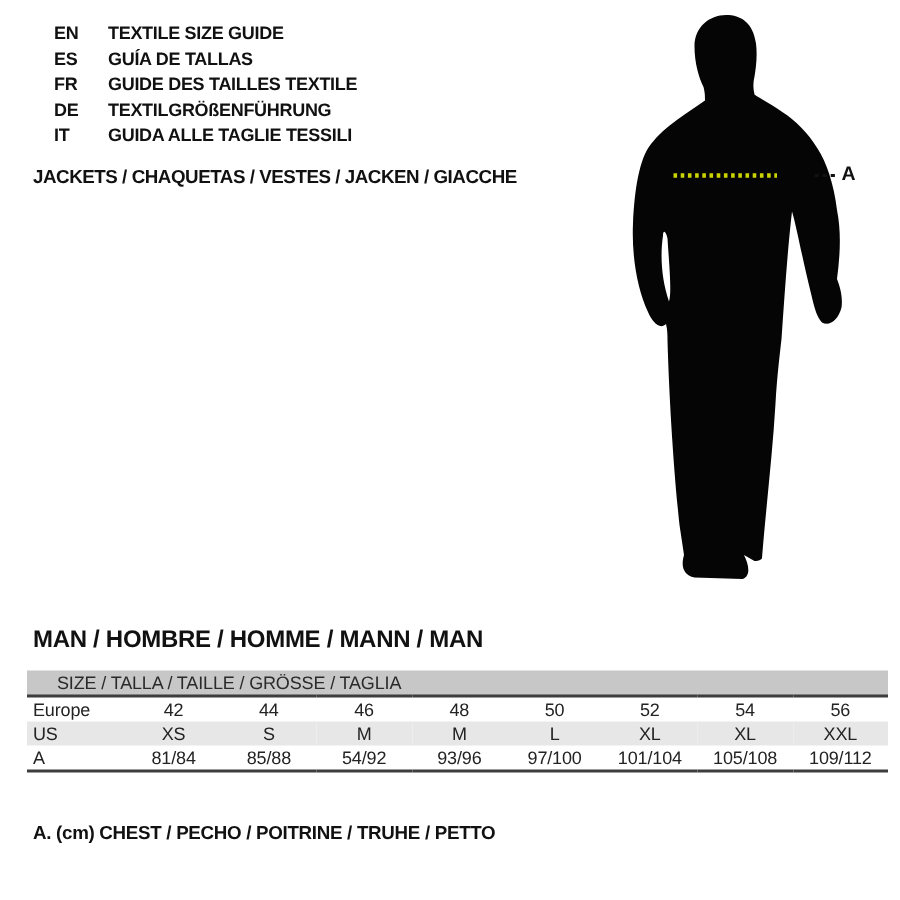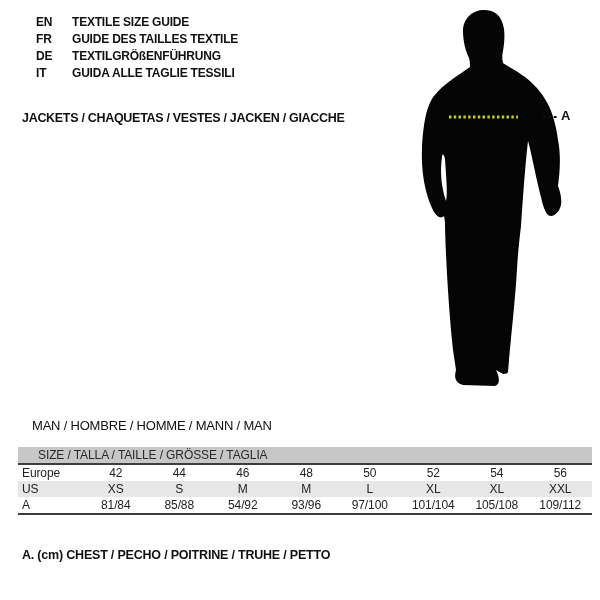--- a/index.html
+++ b/index.html
@@ -11,21 +11,21 @@
   .langs{position:absolute;left:22px;top:14px;}
   .lang-row{display:flex;height:16.9px;align-items:center;font-size:12px;font-weight:700;letter-spacing:-0.2px;padding-left:14px;}
   .lang-code{width:36px;flex:0 0 36px;}
   
   .cats{position:absolute;left:22px;top:109px;font-size:12.5px;font-weight:700;line-height:18px;letter-spacing:-0.3px;}
   
   .figure{position:absolute;left:415px;top:5px;width:165px;height:390px;}
   .figure svg{display:block;}
   .measure-label{position:absolute;left:146px;top:103px;font-size:13px;font-weight:700;}
   
-  .section-heading{position:absolute;left:22px;top:418px;font-size:13px;font-weight:400;letter-spacing:-0.2px;margin-left:10px;}
+  .section-heading{position:absolute;left:22px;top:418px;font-size:16px;font-weight:700;letter-spacing:-0.2px;}
   
   table.size-table{
     position:absolute;left:18px;top:447px;width:574px;
     border-collapse:collapse;table-layout:fixed;font-size:12px;color:#232323;
     border-bottom:2px solid #3d3d3d;letter-spacing:-0.1px;
   }
   table.size-table thead th{
     background:#c7c7c7;text-align:left;font-weight:400;color:#2a2a2a;
     padding:1px 0 1px 20px;height:13px;border-bottom:2px solid #3d3d3d;
   }
@@ -37,20 +37,24 @@
 </style>
 </head>
 <body>
 
 <div class="canvas">
 
   <div class="langs">
     <div class="lang-row">
       <span class="lang-code">EN</span>
       <span>TEXTILE SIZE GUIDE</span>
+    </div>
+    <div class="lang-row">
+      <span class="lang-code">ES</span>
+      <span>GUÍA DE TALLAS</span>
     </div>
     <div class="lang-row">
       <span class="lang-code">FR</span>
       <span>GUIDE DES TAILLES TEXTILE</span>
     </div>
     <div class="lang-row">
       <span class="lang-code">DE</span>
       <span>TEXTILGRÖßENFÜHRUNG</span>
     </div>
     <div class="lang-row">

